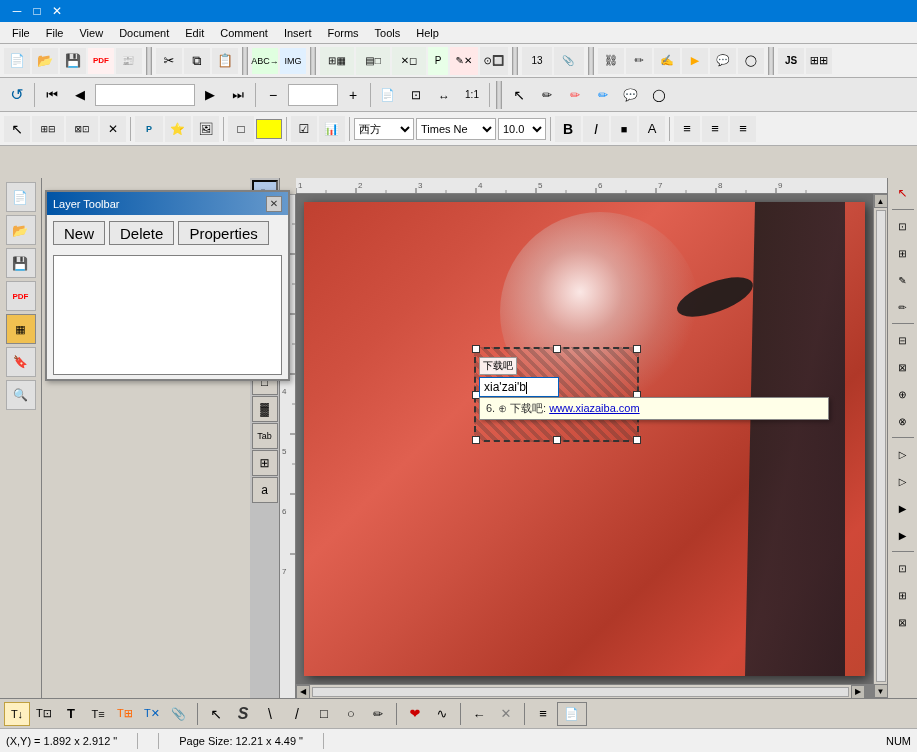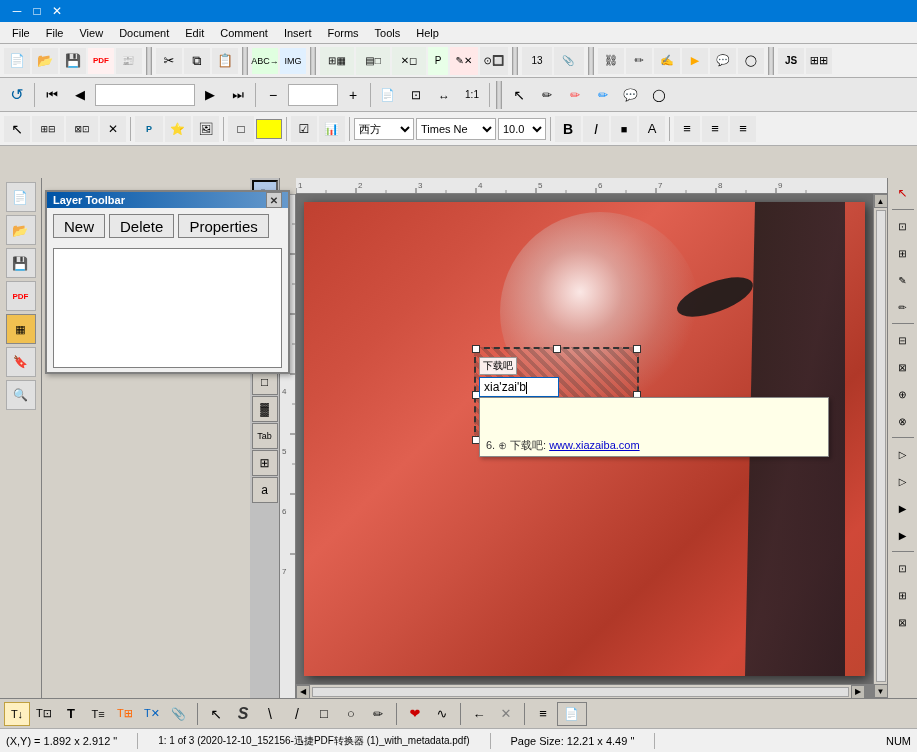--- a/index.html
+++ b/index.html
@@ -111,29 +111,28 @@
       left: 45px;
       width: 245px;
       background: #f0f0f0;
       border: 2px solid #808080;
       z-index: 100;
       box-shadow: 2px 2px 5px rgba(0,0,0,0.3);
     }
     #layer-toolbar-title {
       background: linear-gradient(to right, #0054a6, #6699cc);
       color: white;
-      height: 16px;
+      height: 23px;
       display: flex;
       align-items: center;
       justify-content: space-between;
       padding: 0 6px;
       font-size: 11px;
       cursor: move;
       user-select: none;
-      font-weight: bold;
     }
     #layer-toolbar-close {
       width: 16px; height: 16px;
       background: #d0d0d0;
       border: 1px solid #808080;
       cursor: pointer;
       display: flex; align-items: center; justify-content: center;
       font-size: 10px;
       color: #333;
     }
@@ -558,21 +557,21 @@
         <div style="position:absolute;bottom:-4px;right:-4px;width:8px;height:8px;background:white;border:1px solid #333;"></div>
       </div>
 
       <div style="position:absolute;top:155px;left:175px;background:rgba(255,255,255,0.9);padding:1px 3px;font-size:10px;z-index:11;border:1px solid #999;">下载吧</div>
 
       <div style="position:absolute;top:175px;left:175px;background:white;border:1px solid #0060c0;padding:2px 4px;font-size:12px;z-index:15;min-width:80px;">
         <span>xia'zai'b</span><span class="text-cursor"></span>
       </div>
 
       <div style="position:absolute;top:195px;left:175px;background:#ffffe8;border:1px solid #888;padding:3px 6px;font-size:11px;z-index:20;min-width:350px;box-shadow:2px 2px 4px rgba(0,0,0,0.3);">
-        <div style="color:#333;margin-top:37px;">
+        <div style="color:#333;">
           6. ⊕ 下载吧: <span style="color:#0000cc;text-decoration:underline;">www.xiazaiba.com</span>
         </div>
       </div>
     </div>
   </div>
 
   <div style="position:absolute;bottom:0;left:0;right:22px;height:14px;background:#d4d0c8;border-top:1px solid #808080;display:flex;align-items:center;">
     <div style="width:14px;height:14px;background:#c0bdb5;border:1px solid #808080;display:flex;align-items:center;justify-content:center;font-size:8px;cursor:pointer;">◀</div>
     <div style="flex:1;height:10px;background:#e0e0e0;border:1px solid #a0a0a0;margin:0 2px;"></div>
     <div style="width:14px;height:14px;background:#c0bdb5;border:1px solid #808080;display:flex;align-items:center;justify-content:center;font-size:8px;cursor:pointer;">▶</div>
@@ -631,18 +630,17 @@
   <div class="bottom-btn" style="font-size:13px;">←</div>
   <div class="bottom-btn" style="font-size:13px;color:#808080;">✕</div>
   <div style="width:1px;height:22px;background:#808080;margin:0 4px;"></div>
   <div class="bottom-btn" style="font-size:13px;">≡</div>
   <div style="width:30px;height:24px;background:#d4d0c8;border:1px solid #808080;display:flex;align-items:center;justify-content:center;font-size:12px;">📄</div>
 </div>
 
 <div id="statusbar">
   <span>(X,Y) = 1.892 x 2.912 "</span>
   <div class="status-sep"></div>
-  <span style="font-size:10px;">1: 1 of 3 (2020-12-10_152156-迅捷PDF转换器 (1)_with_metadata.pdf)</span>
   <div class="status-sep"></div>
   <span>Page Size: 12.21 x 4.49 "</span>
   <div class="status-sep"></div>
   <span style="margin-left:auto;text-align:right;">NUM</span>
 </div>
 
 </body></html>

